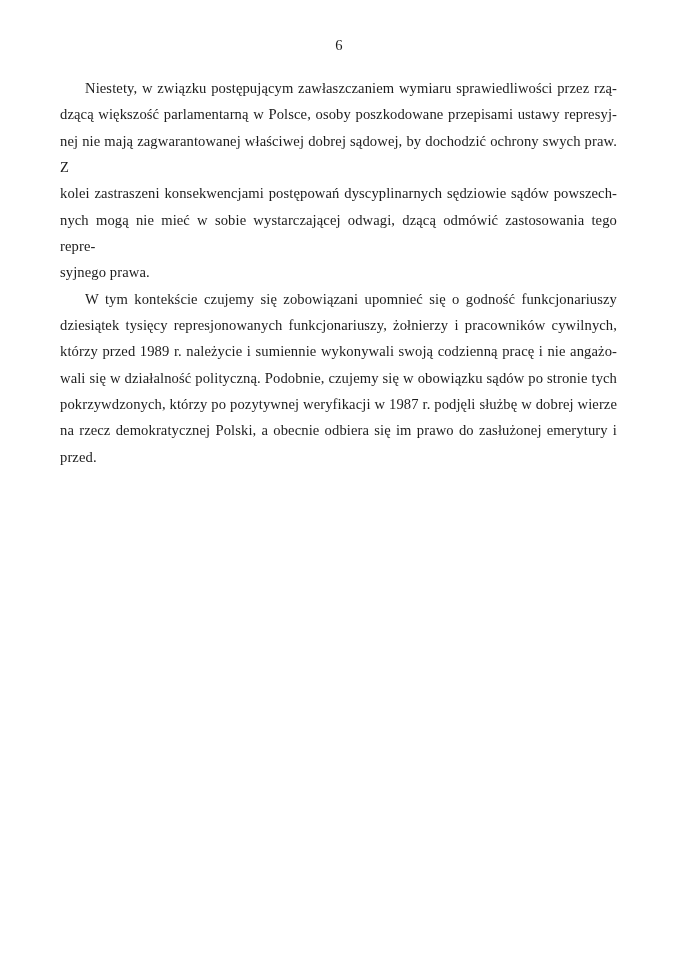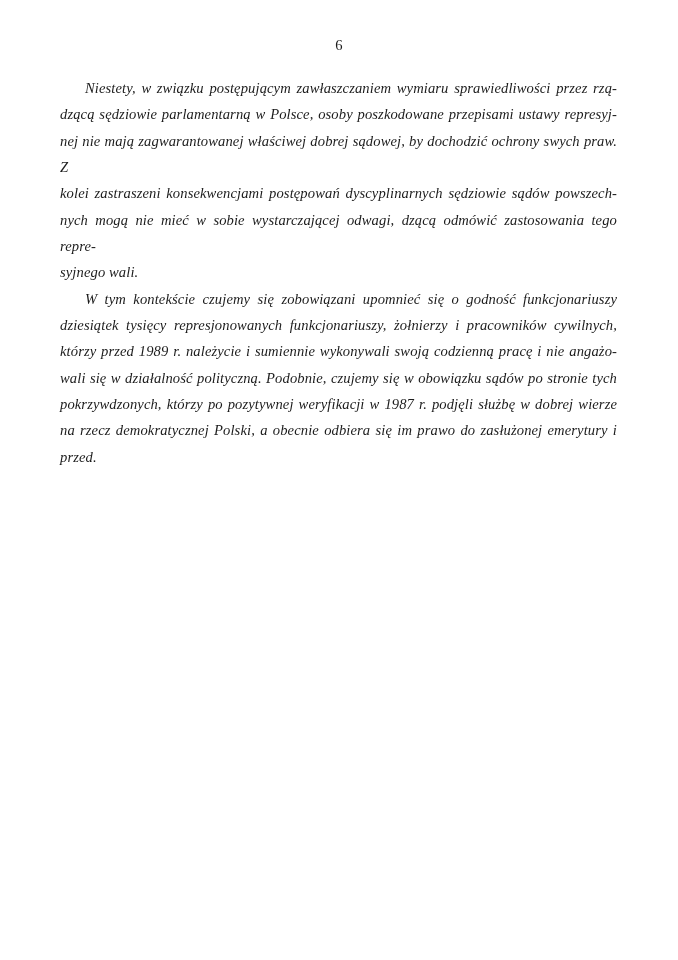--- a/index.html
+++ b/index.html
@@ -27,21 +27,20 @@
   }
   .text-block {
     position: absolute;
     left: 60px;
     top: 75px;
     width: 557px;
   }
   .paragraph {
     margin: 0;
     padding: 0;
-    font-style: italic;
   }
   .line {
     font-size: 14.6px;
     line-height: 26.35px;
     text-align: justify;
     text-align-last: justify;
     white-space: normal;
     letter-spacing: 0.1px;
   }
   .line.first {
@@ -55,25 +54,25 @@
 <body>
 
 <div class="page">
 
   <div class="page-number">6</div>
 
   <div class="text-block">
 
     <div class="paragraph">
       <div class="line first">Niestety, w związku postępującym zawłaszczaniem wymiaru sprawiedliwości przez rzą-</div>
-      <div class="line">dzącą sędziowie parlamentarną w Polsce, osoby poszkodowane przepisami ustawy represyj-</div>
+      <div class="line">dzącą większość parlamentarną w Polsce, osoby poszkodowane przepisami ustawy represyj-</div>
       <div class="line">nej nie mają zagwarantowanej właściwej dobrej sądowej, by dochodzić ochrony swych praw. Z</div>
       <div class="line">kolei zastraszeni konsekwencjami postępowań dyscyplinarnych sędziowie sądów powszech-</div>
       <div class="line">nych mogą nie mieć w sobie wystarczającej odwagi, dzącą odmówić zastosowania tego repre-</div>
-      <div class="line last">syjnego wali.</div>
+      <div class="line last">syjnego prawa.</div>
     </div>
 
     <div class="paragraph">
       <div class="line first">W tym kontekście czujemy się zobowiązani upomnieć się o godność funkcjonariuszy</div>
       <div class="line">dziesiątek tysięcy represjonowanych funkcjonariuszy, żołnierzy i pracowników cywilnych,</div>
       <div class="line">którzy przed 1989 r. należycie i sumiennie wykonywali swoją codzienną pracę i nie angażo-</div>
       <div class="line">wali się w działalność polityczną. Podobnie, czujemy się w obowiązku sądów po stronie tych</div>
       <div class="line">pokrzywdzonych, którzy po pozytywnej weryfikacji w 1987 r. podjęli służbę w dobrej wierze</div>
       <div class="line">na rzecz demokratycznej Polski, a obecnie odbiera się im prawo do zasłużonej emerytury i</div>
       <div class="line last">przed.</div>

